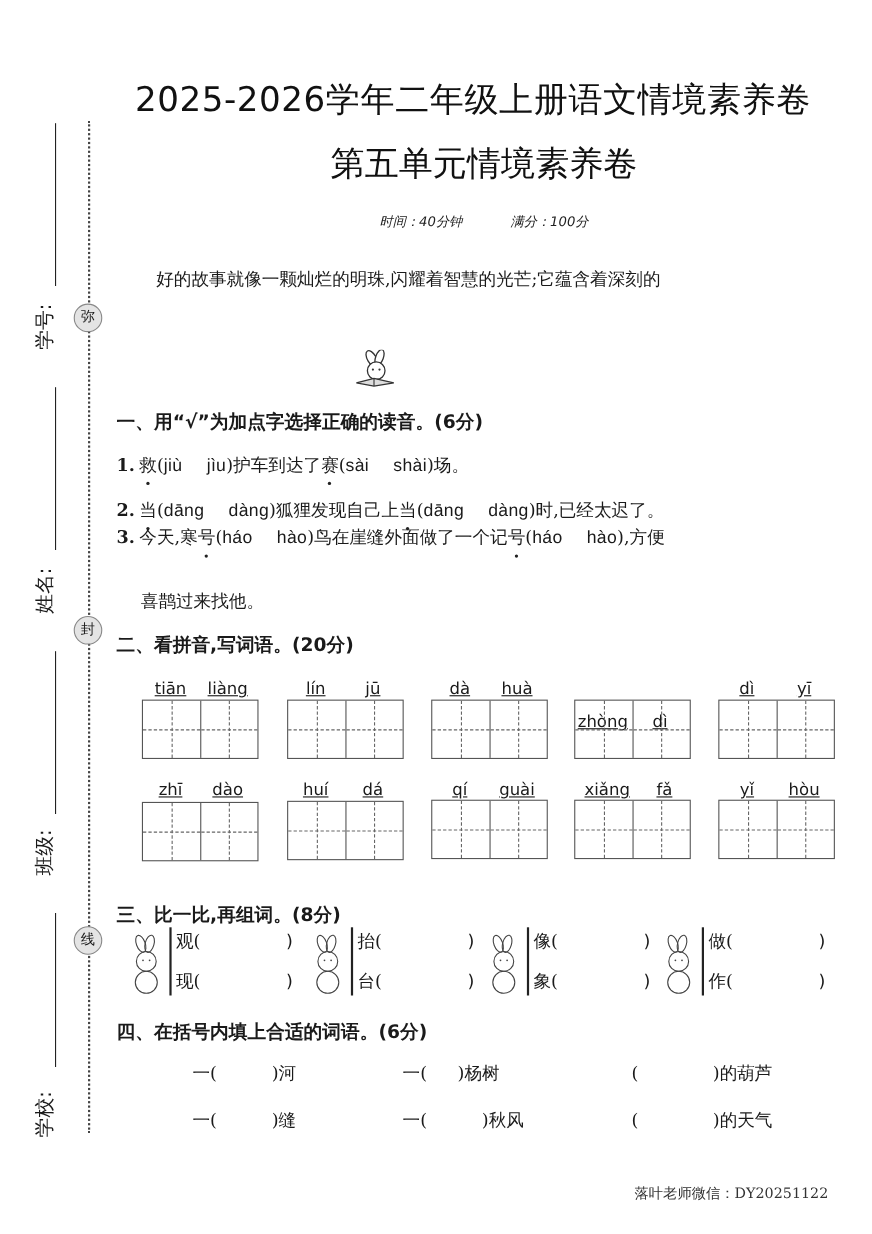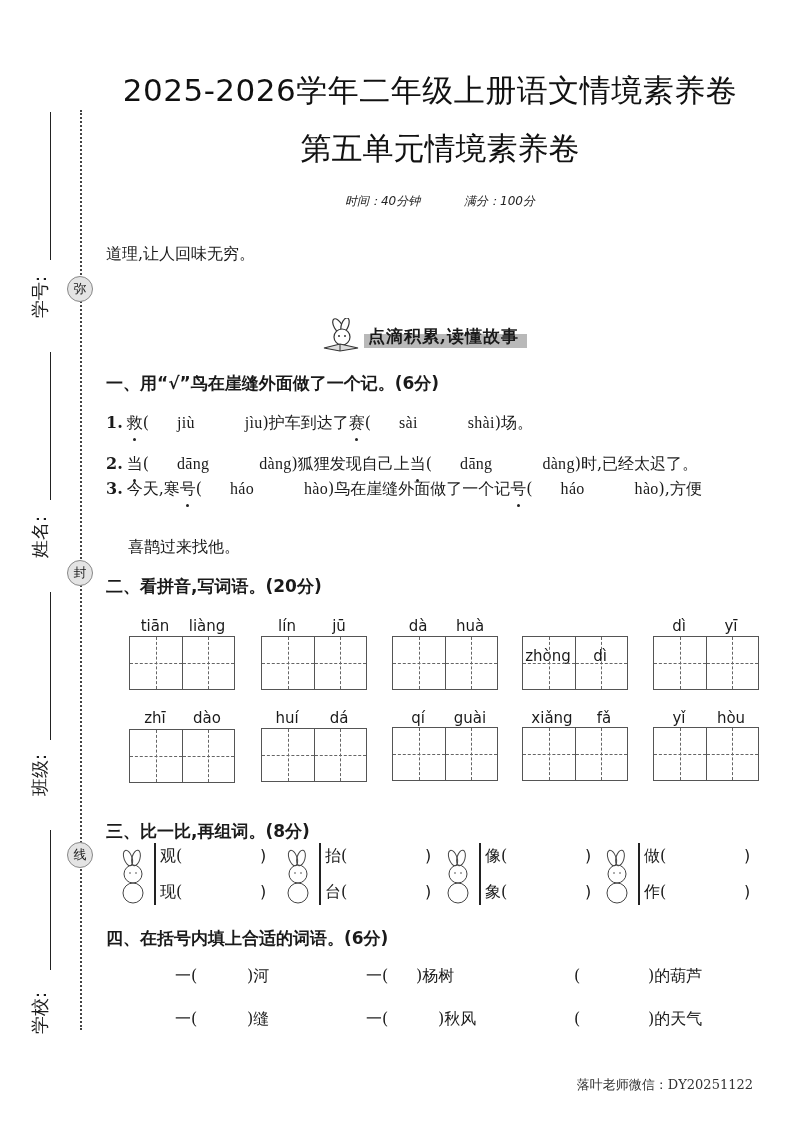--- a/index.html
+++ b/index.html
@@ -13,30 +13,30 @@
     .serif { font-family: "DejaVu Serif", serif; }
     .intro { left: 106px; top: 233px; width: 660px; font-size: 16px; line-height: 42px; }
     .intro p { margin: 0; text-indent: 36px; }
     .banner { left: 318px; top: 318px; height: 34px; display: flex; align-items: center; }
     .banner-text { font-size: 17px; font-weight: bold; background: linear-gradient(#fff 0%, #fff 45%, #b9b9b9 46%, #b9b9b9 100%); padding: 2px 8px 0 4px; letter-spacing: 1px; }
     .qhead { left: 106px; font-size: 17px; font-weight: bold; }
     .qline { left: 106px; font-size: 16px; white-space: nowrap; }
     .qline b { font-family: "DejaVu Serif", serif; font-weight: bold; margin-right: 4px; }
     .dot { position: relative; display: inline-block; }
     .dot::after { content: ""; position: absolute; left: 50%; bottom: -7px; width: 3px; height: 3px; margin-left: -1.5px; border-radius: 50%; background: #222; }
-    .py { font-family: Liberation Serif, serif; letter-spacing: 0.3px; margin-left: 28px; }
+    .py { font-family: Liberation Sans, sans-serif; letter-spacing: 0.3px; }
     .gap { display: inline-block; width: 22px; }
     
     .gbox { position: absolute; width: 104px; height: 52px; border: 1px solid #555; display: flex; }
     .cell { flex: 1; position: relative; border-right: 1px solid #555; }
     .cell:last-child { border-right: none; }
     .cell::before { content: ""; position: absolute; left: 50%; top: 0; bottom: 0; border-left: 1px dashed #666; }
     .cell::after { content: ""; position: absolute; top: 50%; left: 0; right: 0; border-top: 1px dashed #666; }
     .pyl { position: absolute; font-size: 15px; display: flex; width: 104px; }
-    .pyl span { flex: 1; text-align: center; }
+    .pyl span { flex: 1; text-align: center; text-decoration: underline; }
     
     .cmp { position: absolute; top: 843px; height: 64px; }
     .bunny { position: absolute; width: 30px; height: 56px; }
     .bar { position: absolute; left: 36px; top: 0; width: 2px; height: 62px; background: #222; }
     .cmp-row { position: absolute; left: 42px; font-size: 16px; white-space: nowrap; }
     .paren-r { position: absolute; font-size: 16px; }
     .fill { position: absolute; font-size: 16px; white-space: nowrap; }
     
     .vlabel { position: absolute; left: 28px; font-size: 18px; transform: rotate(-90deg); transform-origin: left top; white-space: nowrap; }
     .vline { position: absolute; left: 50px; width: 1px; background: #222; }
@@ -61,37 +61,36 @@
 <div class="seal" style="top:842px">线</div>
 
 <div class="abs title1">2025-2026学年二年级上册语文情境素养卷</div>
 <div class="abs title2">第五单元情境素养卷</div>
 <div class="abs meta">
   <span>时间：40分钟</span>
   <span>满分：100分</span>
 </div>
 
 <div class="abs intro serif">
-  <div>道理,让人回味无穷。</div>
+  <p>好的故事就像一颗灿烂的明珠,闪耀着智慧的光芒;它蕴含着深刻的</p>
 </div>
 
 <div class="abs banner">
   <svg width="46" height="34" viewBox="0 0 46 34">
     <ellipse cx="20" cy="8" rx="4" ry="8" fill="#fff" stroke="#333" stroke-width="1.2" transform="rotate(-30 20 8)"></ellipse>
     <ellipse cx="27" cy="7" rx="3.5" ry="7.5" fill="#fff" stroke="#333" stroke-width="1.2" transform="rotate(20 27 7)"></ellipse>
     <circle cx="24" cy="19" r="8" fill="#fff" stroke="#333" stroke-width="1.2"></circle>
     <circle cx="21" cy="18" r="1" fill="#333"></circle>
       <circle cx="27" cy="18" r="1" fill="#333"></circle>
     <path d="M6 30 L22 26 L40 30 L22 33 Z" fill="#ddd" stroke="#333" stroke-width="1.2"></path>
     <line x1="22" y1="26" x2="22" y2="33" stroke="#333"></line>
   </svg>
-  <span class="banner-text serif">点滴积累,读懂故事</span>
-</div>
-
-<div class="abs qhead" style="top:372px">一、用“√”鸟在崖缝外面做了一个记。(6分)</div>
+</div>
+
+<div class="abs qhead" style="top:372px">一、用“√”为加点字选择正确的读音。(6分)</div>
 
 <div class="abs qline serif" style="top:413px">
   <b>1.</b><span class="dot">救</span>(<span class="py">jiù</span><span class="gap"></span><span class="py">jìu</span>)<span>护车到达了</span><span class="dot">赛</span>(<span class="py">sài</span><span class="gap"></span><span class="py">shài</span>)<span>场。</span>
 </div>
 
 <div class="abs qline serif" style="top:454px">
   <b>2.</b><span class="dot">当</span>(<span class="py">dāng</span><span class="gap"></span><span class="py">dàng</span>)<span>狐狸发现自己上</span><span class="dot">当</span>(<span class="py">dāng</span><span class="gap"></span><span class="py">dàng</span>)<span>时,已经太迟了。</span>
 </div>
 
 <div class="abs qline serif" style="top:479px">

